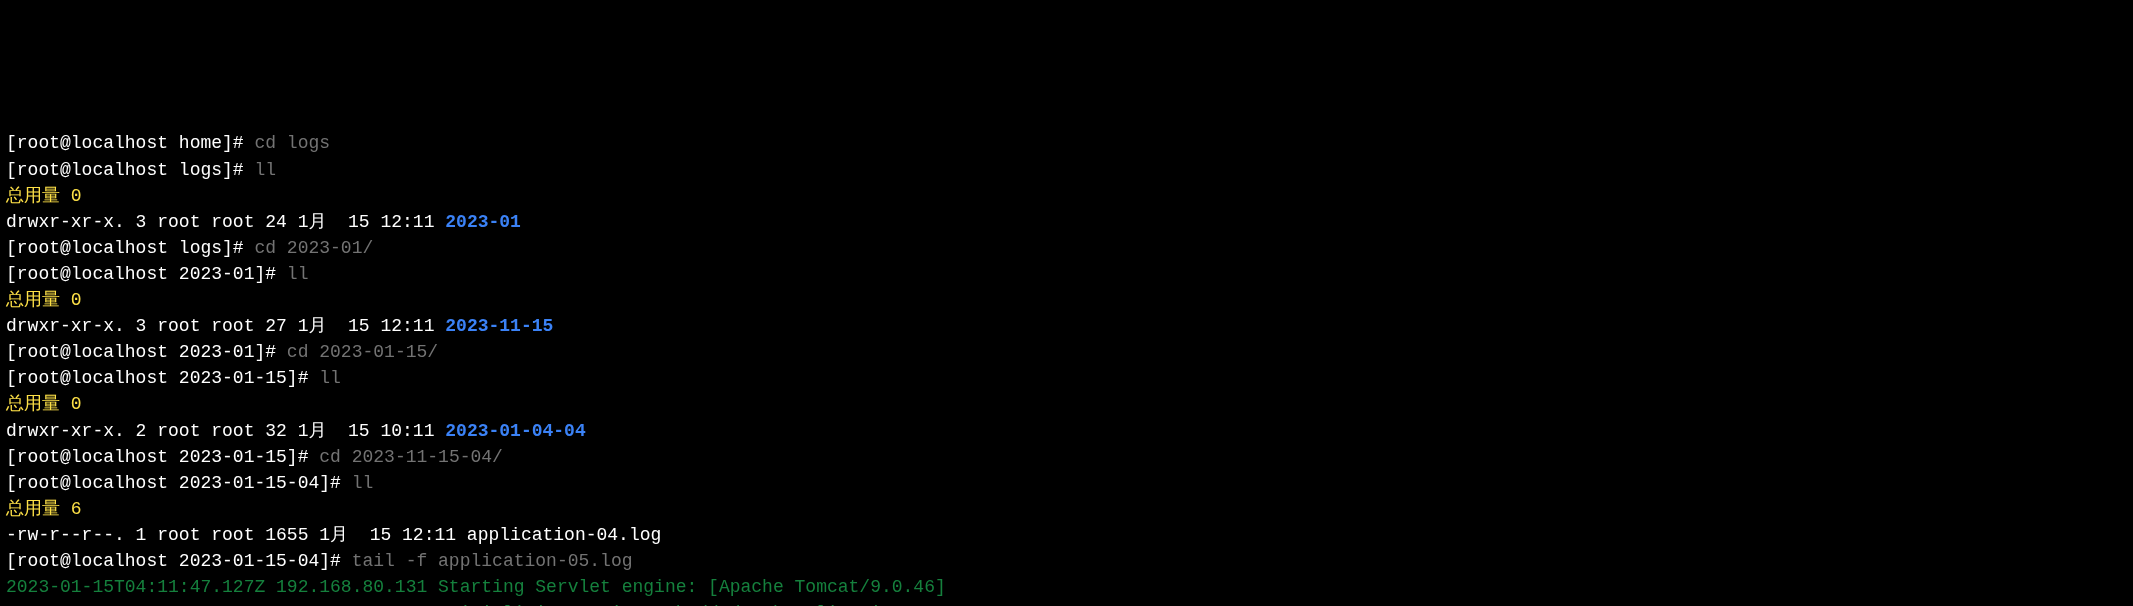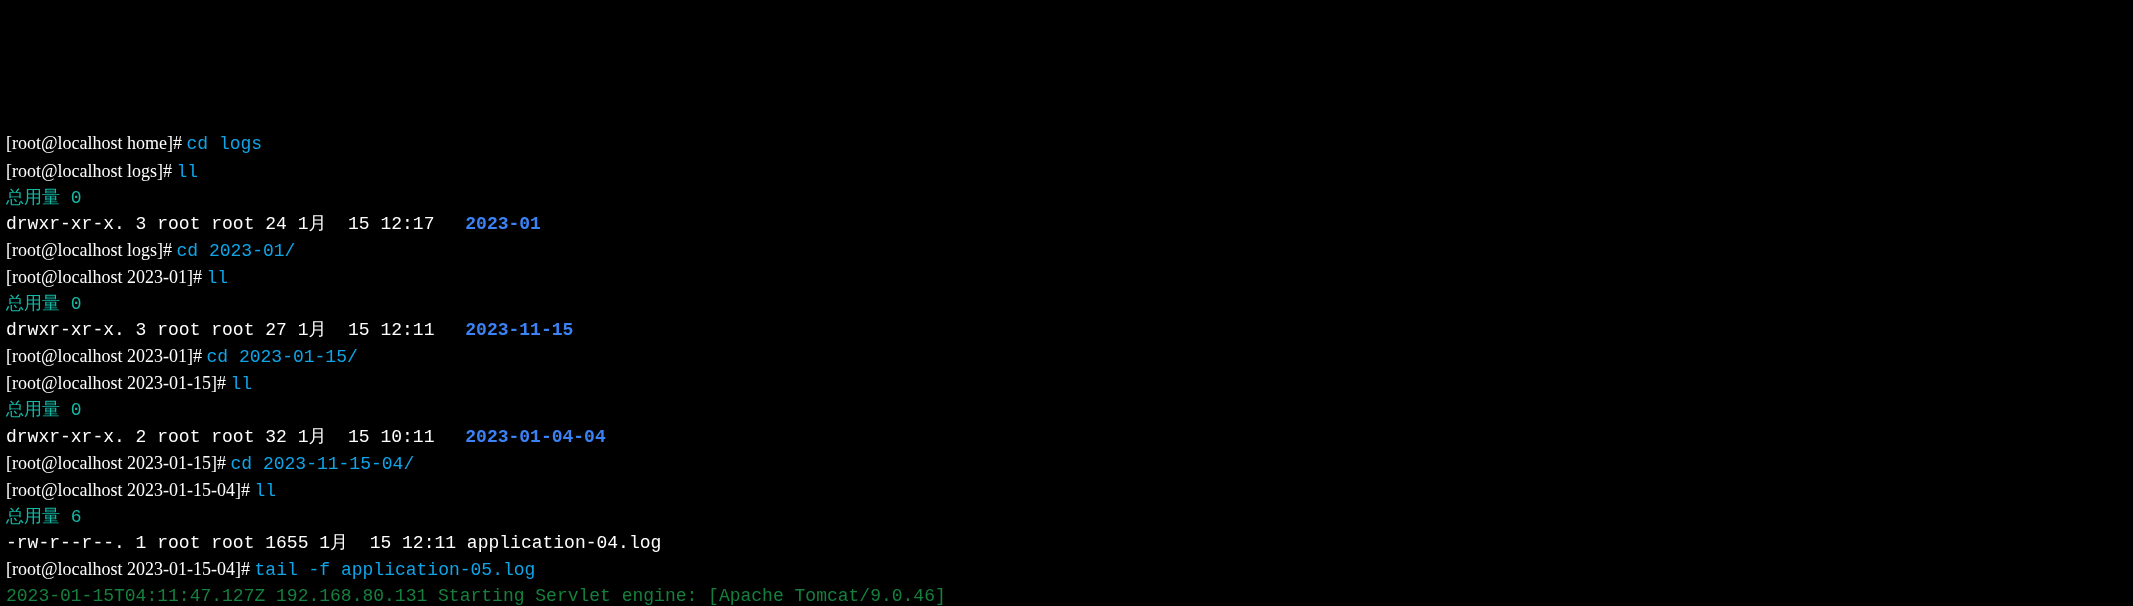--- a/index.html
+++ b/index.html
@@ -11,36 +11,36 @@
     font-size: 18px;
     line-height: 1.45;
     white-space: pre;
     width: 2133px;
     height: 606px;
     overflow: hidden;
   }
   .terminal {
     padding: 0 6px;
   }
-  .prompt { color: #ffffff; font-family: Liberation Serif, serif; }
-  .cmd { color: #0ea5e9; }
-  .dir { color: #3b82f6; font-weight: bold; margin-left: 20px; }
-  .total { color: #14b8a6; font-family: Liberation Mono, monospace; }
+  .prompt { color: #ffffff; }
+  .cmd { color: #737373; }
+  .dir { color: #3b82f6; font-weight: bold; }
+  .total { color: #fde047; font-family: Liberation Mono, monospace; }
   .file { color: #ffffff; }
   .log { color: #15803d; }
 </style>
 </head>
 <body>
 
 
 
 <div class="terminal"><span class="prompt">[root@localhost home]# </span><span class="cmd">cd logs</span>
 <span class="prompt">[root@localhost logs]# </span><span class="cmd">ll</span>
 <span class="total">总用量 0</span>
-<span class="file">drwxr-xr-x. 3 root root 24 1月  15 12:17 </span><span class="dir">2023-01</span>
+<span class="file">drwxr-xr-x. 3 root root 24 1月  15 12:11 </span><span class="dir">2023-01</span>
 <span class="prompt">[root@localhost logs]# </span><span class="cmd">cd 2023-01/</span>
 <span class="prompt">[root@localhost 2023-01]# </span><span class="cmd">ll</span>
 <span class="total">总用量 0</span>
 <span class="file">drwxr-xr-x. 3 root root 27 1月  15 12:11 </span><span class="dir">2023-11-15</span>
 <span class="prompt">[root@localhost 2023-01]# </span><span class="cmd">cd 2023-01-15/</span>
 <span class="prompt">[root@localhost 2023-01-15]# </span><span class="cmd">ll</span>
 <span class="total">总用量 0</span>
 <span class="file">drwxr-xr-x. 2 root root 32 1月  15 10:11 </span><span class="dir">2023-01-04-04</span>
 <span class="prompt">[root@localhost 2023-01-15]# </span><span class="cmd">cd 2023-11-15-04/</span>
 <span class="prompt">[root@localhost 2023-01-15-04]# </span><span class="cmd">ll</span>

